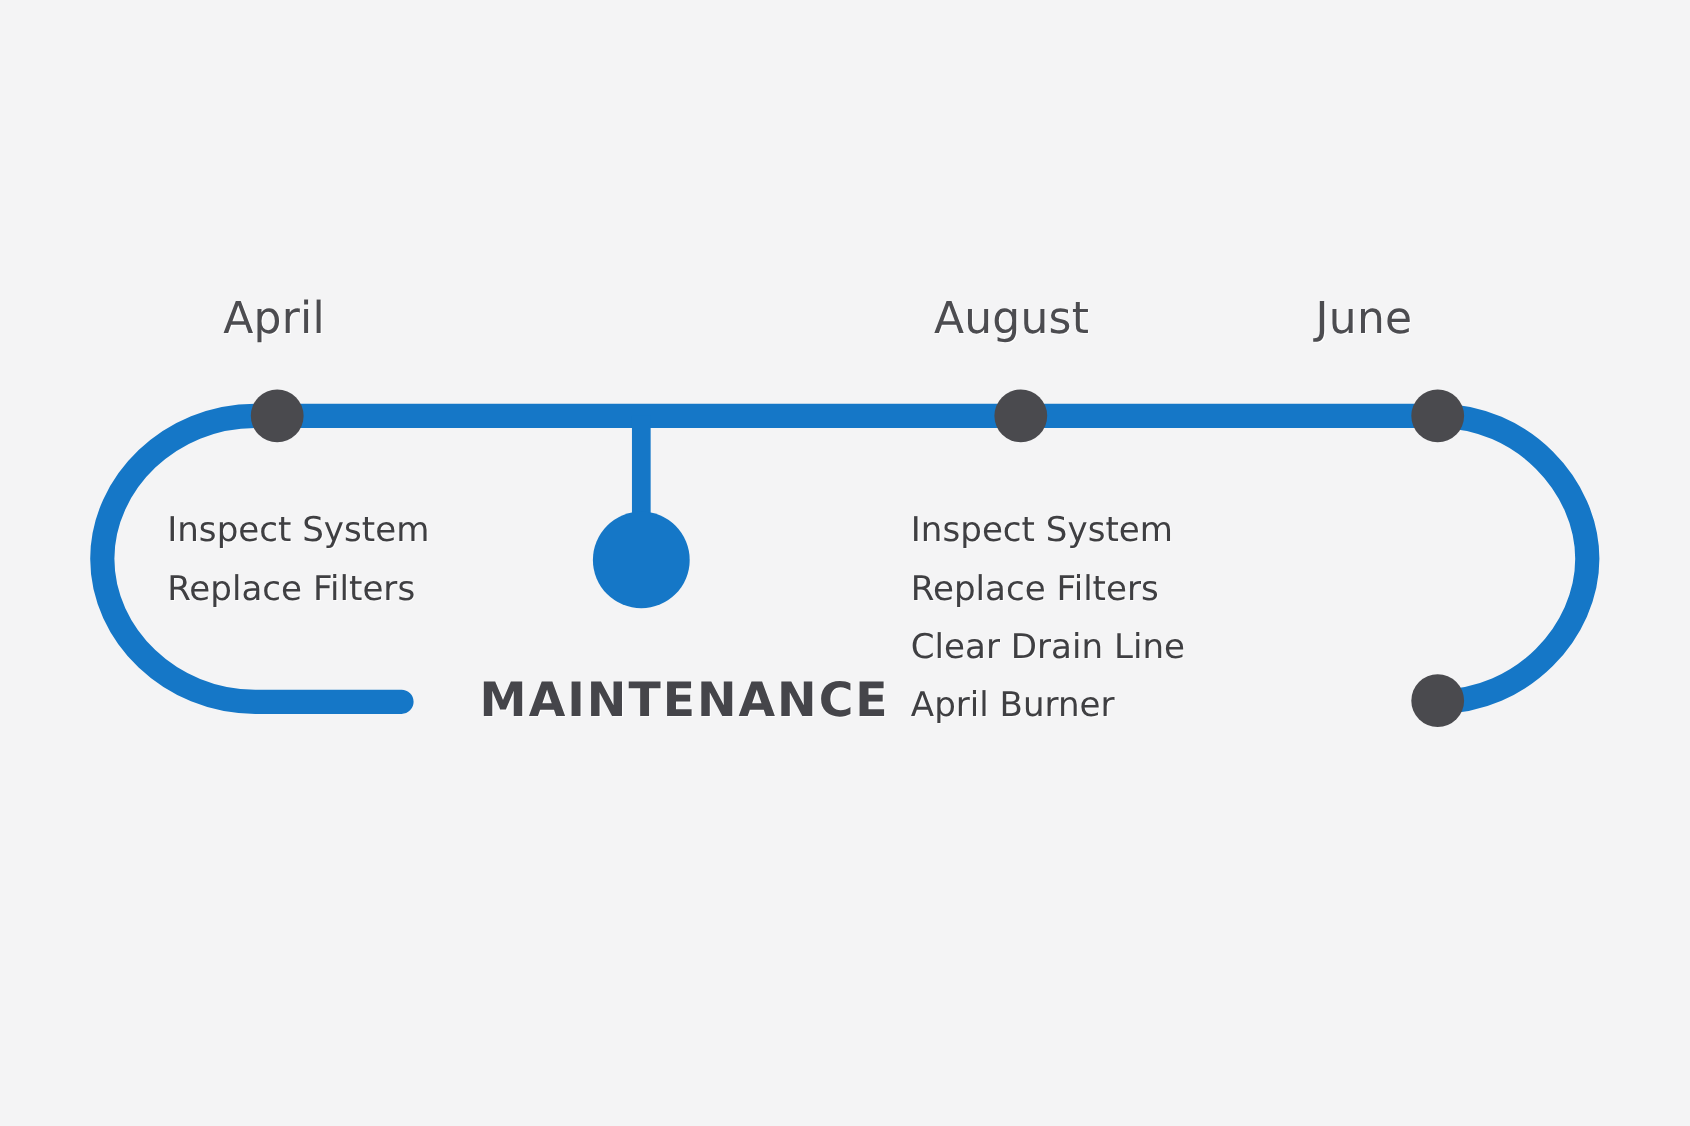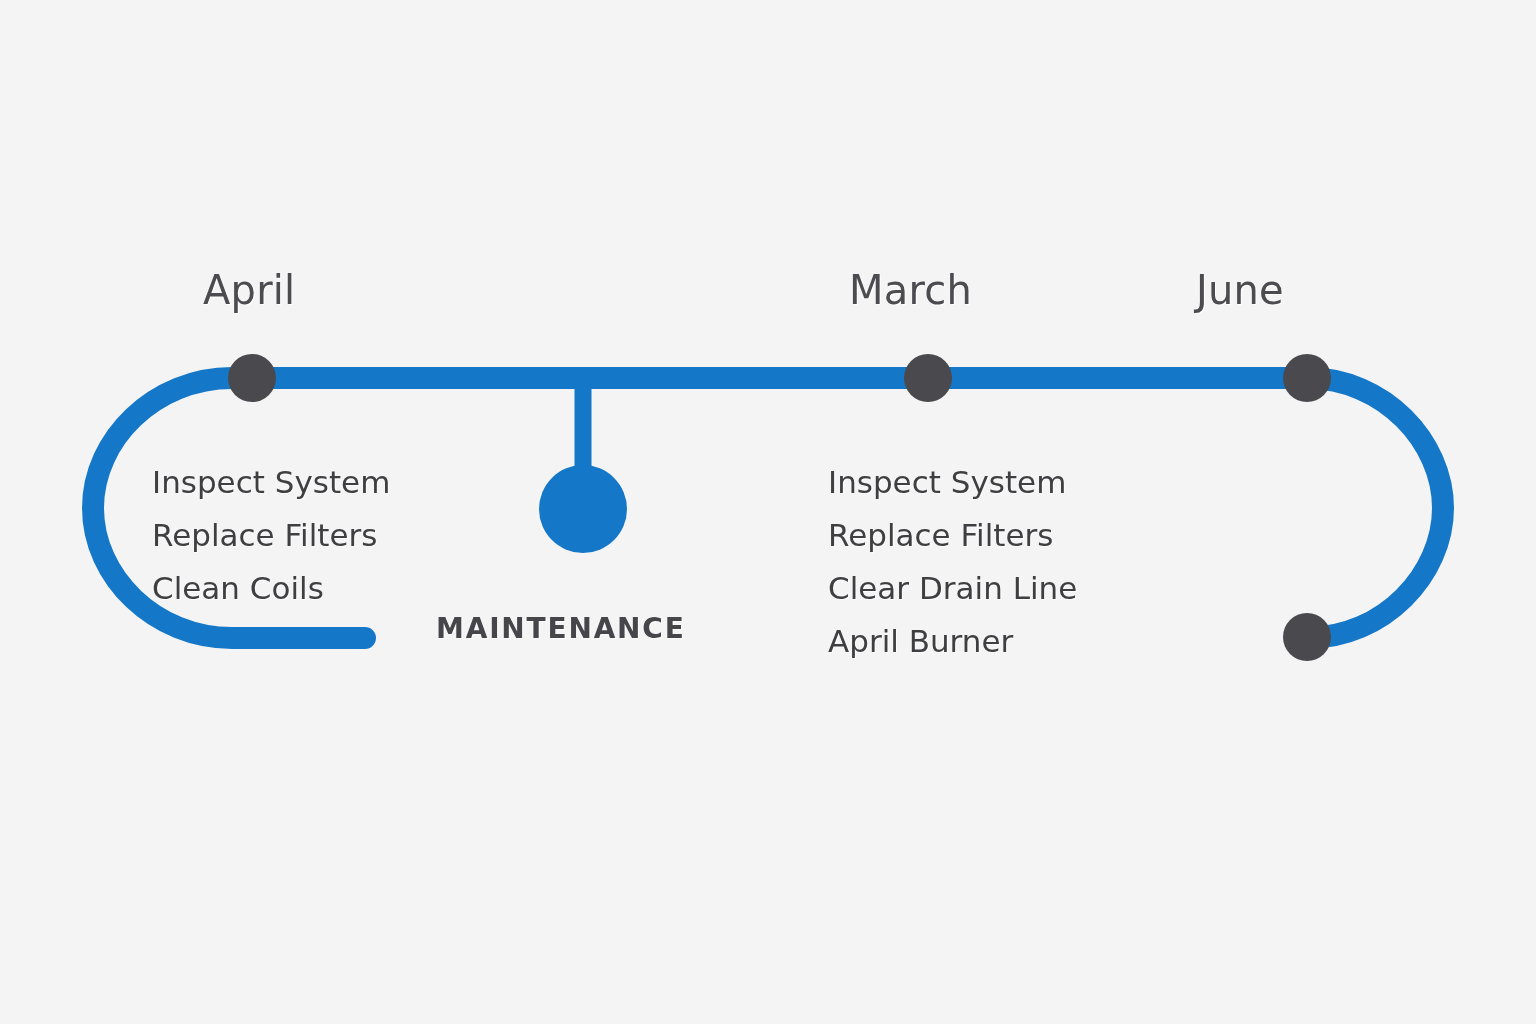--- a/index.html
+++ b/index.html
@@ -67,21 +67,21 @@
     font-weight: 400;
     color: #3f3f42;
     line-height: 53px;
     white-space: nowrap;
     text-shadow: 1px 1px 0 rgba(255,255,255,0.7);
   }
 
   .center-label {
     position: absolute;
     font-family: "DejaVu Sans", "Liberation Sans", sans-serif;
-    font-size: 28px;
+    font-size: 43px;
     font-weight: 700;
     color: #45454a;
     letter-spacing: 1.8px;
     white-space: nowrap;
     text-shadow: 1px 1px 0 rgba(255,255,255,0.8);
   }
 </style>
 </head>
 <body>
 
@@ -107,28 +107,27 @@
 
     <circle cx="1307" cy="378" r="24" fill="#4a4a4e"></circle>
 
     <circle cx="1307" cy="637" r="24" fill="#4a4a4e"></circle>
   </svg>
 
   <div class="text-layer">
 
     <div class="month-label" style="left:203px; top:267px;">April</div>
 
-    <div class="month-label" style="left:849px; top:267px;">March</div>
+    <div class="month-label" style="left:849px; top:267px;">August</div>
 
     <div class="month-label" style="left:1196px; top:267px;">June</div>
 
     <ul class="task-list" style="left:148px; top:452px;">
       <li class="task-item">Inspect System</li>
       <li class="task-item">Replace Filters</li>
-      <li class="task-item">Clean Coils</li>
     </ul>
 
     <ul class="task-list" style="left:824px; top:452px;">
       <li class="task-item">Inspect System</li>
       <li class="task-item">Replace Filters</li>
       <li class="task-item">Clear Drain Line</li>
       <li class="task-item">April Burner</li>
     </ul>
 
     <div class="center-label" style="left:436px; top:612px;">MAINTENANCE</div>

